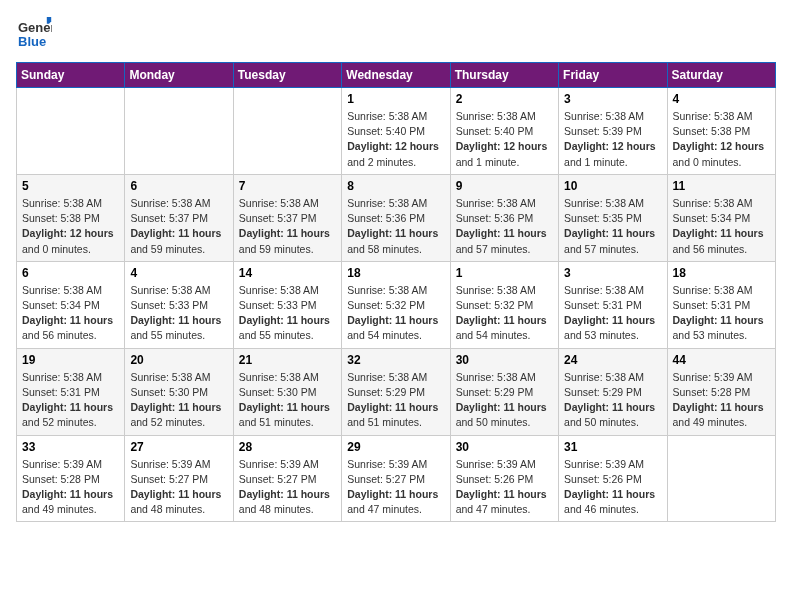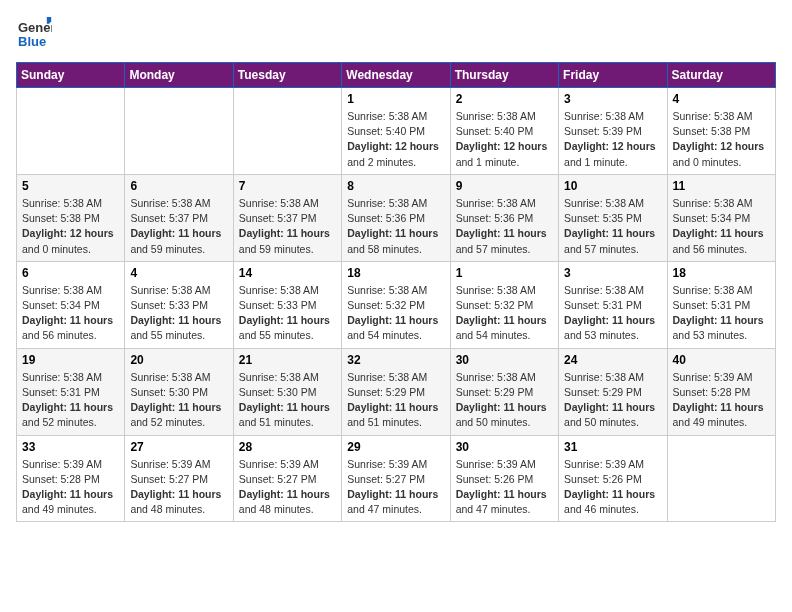--- a/index.html
+++ b/index.html
@@ -194,21 +194,21 @@
         </td>
         <td>
           <span class="day-num">30</span>
           <div class="day-info"><span>Sunrise: 5:38 AM</span><br><span>Sunset: 5:29 PM</span><br><span style="font-weight: bold;">Daylight: 11 hours</span><br><span>and 50 minutes.</span></div>
         </td>
         <td>
           <span class="day-num">24</span>
           <div class="day-info"><span>Sunrise: 5:38 AM</span><br><span>Sunset: 5:29 PM</span><br><span style="font-weight: bold;">Daylight: 11 hours</span><br><span>and 50 minutes.</span></div>
         </td>
         <td>
-          <span class="day-num">40</span>
+          <span class="day-num">44</span>
           <div class="day-info"><span>Sunrise: 5:39 AM</span><br><span>Sunset: 5:28 PM</span><br><span style="font-weight: bold;">Daylight: 11 hours</span><br><span>and 49 minutes.</span></div>
         </td>
       </tr>
       <tr>
         <td>
           <span class="day-num">33</span>
           <div class="day-info"><span>Sunrise: 5:39 AM</span><br><span>Sunset: 5:28 PM</span><br><span style="font-weight: bold;">Daylight: 11 hours</span><br><span>and 49 minutes.</span></div>
         </td>
         <td>
           <span class="day-num">27</span>

